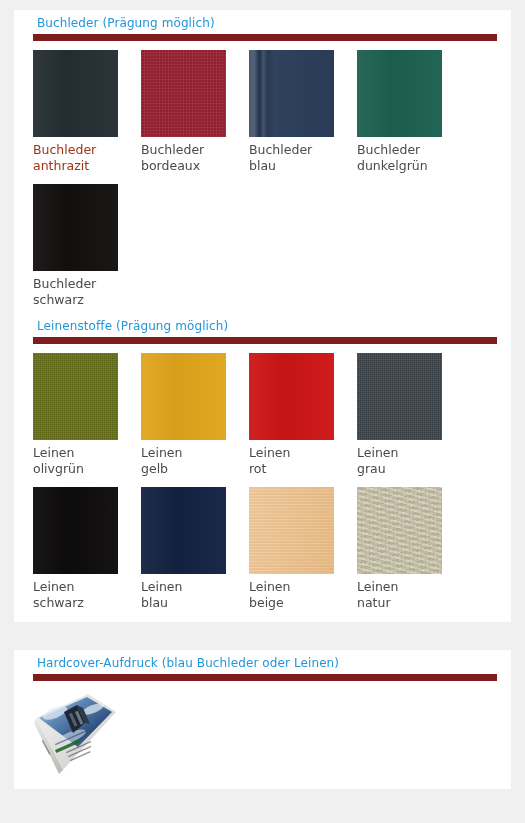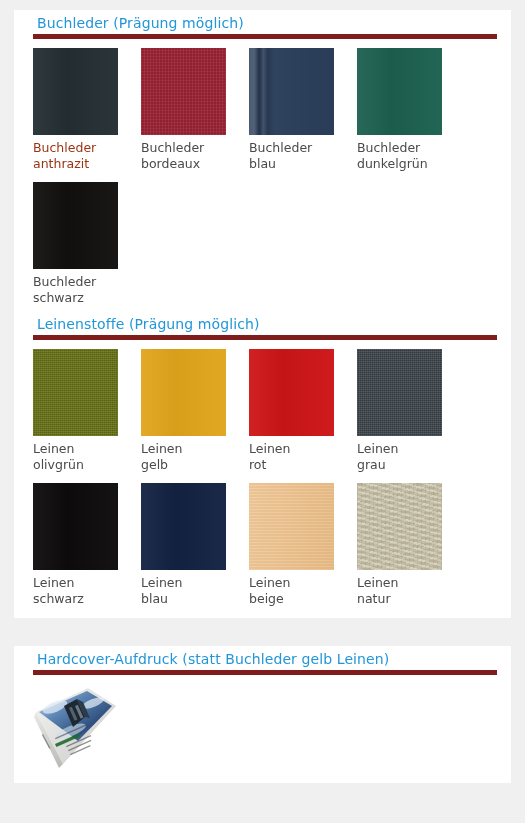--- a/index.html
+++ b/index.html
@@ -36,23 +36,23 @@
     margin-top: 28px;
   }
 
   .section {
     padding: 0 0 0 0;
   }
 
   .section-header {
     margin: 0 14px 0 19px;
     padding: 4px 0 2px 4px;
-    border-bottom: 5px solid #7f1d1d;
+    border-bottom: 7px solid #7f1d1d;
     color: #2196d9;
-    font-size: 14px;
+    font-size: 12px;
     line-height: 18px;
     letter-spacing: 0.1px;
     white-space: nowrap;
   }
 
   .swatch-grid {
     display: flex;
     flex-wrap: wrap;
     padding: 0 0 0 19px;
     margin: 0;
@@ -253,21 +253,21 @@
 natur</div>
         </div>
 
       </div>
     </div>
 
   </div>
 
   <div class="panel panel--second">
     <div class="section">
-      <div class="section-header">Hardcover-Aufdruck (statt Buchleder gelb Leinen)</div>
+      <div class="section-header">Hardcover-Aufdruck (blau Buchleder oder Leinen)</div>
       <div class="swatch-grid">
 
         <div class="swatch-item is-selected">
           <span class="book-thumb">
             <svg width="85" height="87" viewBox="0 0 85 87" xmlns="http://www.w3.org/2000/svg" aria-hidden="true">
               <rect x="0" y="0" width="85" height="87" fill="#ffffff"></rect>
               <defs>
                 <linearGradient id="skyg" x1="0" y1="0" x2="1" y2="1">
                   <stop offset="0%" stop-color="#cfe2f2"></stop>
                   <stop offset="35%" stop-color="#5d86b4"></stop>

